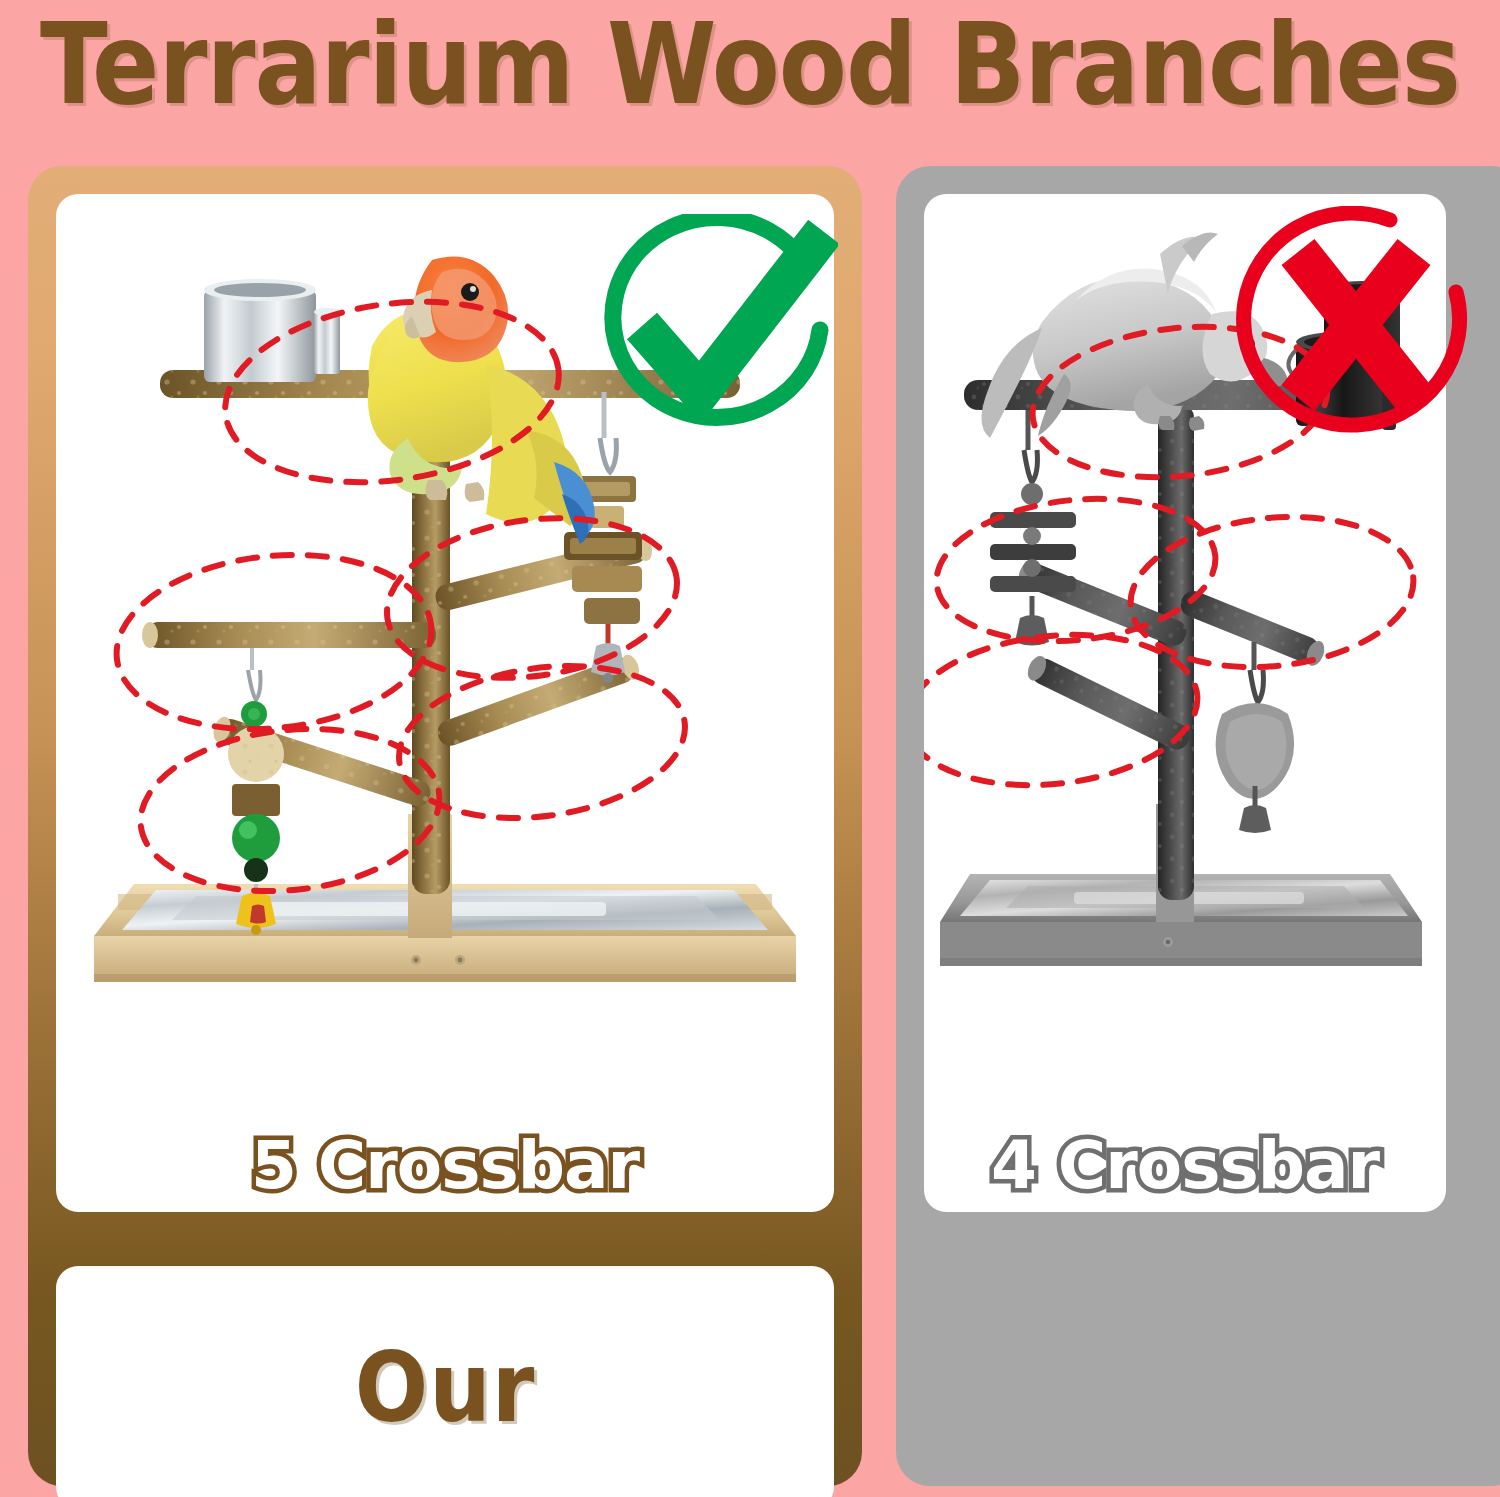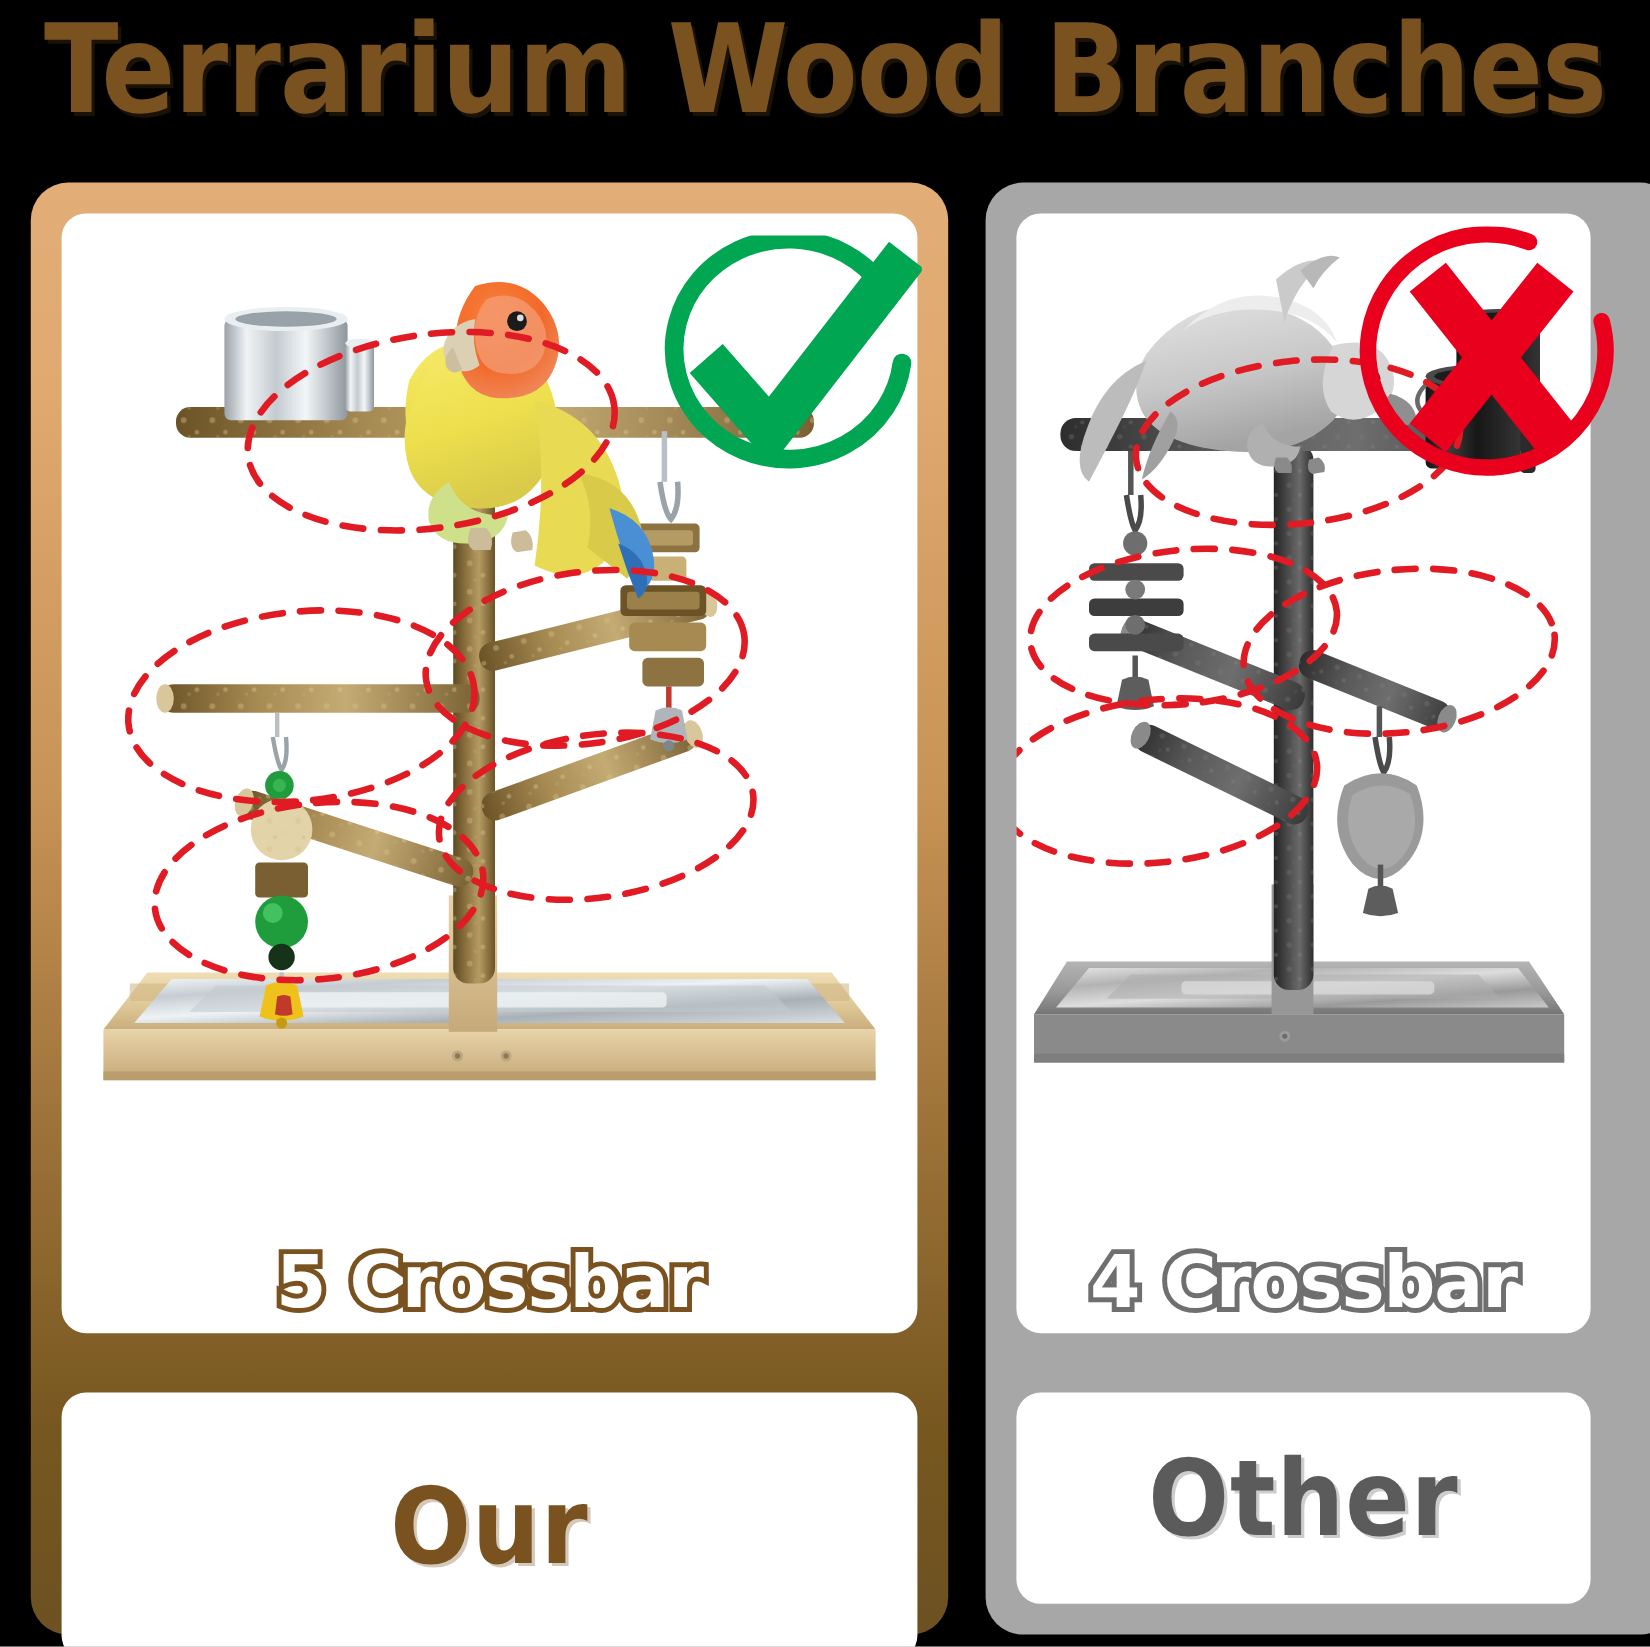--- a/index.html
+++ b/index.html
@@ -9,21 +9,21 @@
     height: 1497px;
     background: #ffffff;
     font-family: "DejaVu Sans", "Liberation Sans", sans-serif;
     overflow: hidden;
   }
 
   #root {
     position: relative;
     width: 1500px;
     height: 1497px;
-    background: #000000;
+    background: #fca5a5;
   }
 
   
   .title {
     position: absolute;
     top: 6px;
     left: 0;
     width: 1500px;
     text-align: center;
     font-family: "DejaVu Sans Condensed", "Liberation Sans Narrow", "Liberation Sans", sans-serif;
@@ -468,23 +468,20 @@
             <ellipse cx="152" cy="376" rx="140" ry="70" transform="rotate(-6 152 376)"></ellipse>
             <ellipse cx="348" cy="398" rx="142" ry="74" transform="rotate(-6 348 398)"></ellipse>
             <ellipse cx="128" cy="516" rx="146" ry="74" transform="rotate(-6 128 516)"></ellipse>
           </g>
         </svg>
       </div>
 
       <div class="crossbar-caption crossbar-other">4 Crossbar</div>
     </div>
 
-    <div class="card card-label">
-      <div class="bottom-label label-other">Other</div>
-    </div>
   </div>
 
   <div class="badge badge-check">
     <svg viewBox="0 0 250 230" aria-hidden="true">
       <path d="M214,46 a104,100 0 1 0 18,70" fill="none" stroke="#00a651" stroke-width="17" stroke-linecap="round"></path>
       <path d="M54,112 L112,178 L236,18" fill="none" stroke="#00a651" stroke-width="40" stroke-linejoin="miter" stroke-linecap="butt"></path>
     </svg>
   </div>
 
   <div class="badge badge-cross">

